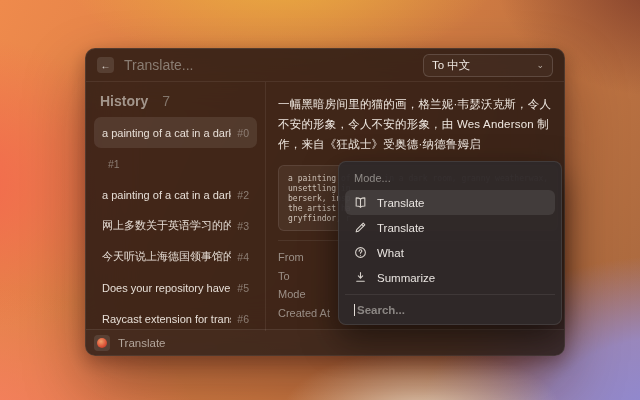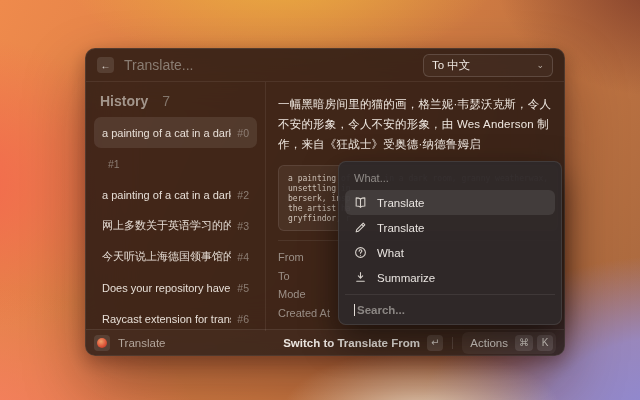--- a/index.html
+++ b/index.html
@@ -158,21 +158,21 @@
         <div class="meta">
           <div>From</div>
           <div>To</div>
           <div>Mode</div>
           <div>Created At</div>
         </div>
       </div>
     </div>
 
     <div class="dropdown">
-      <div class="dd-header">What...</div>
+      <div class="dd-header">Mode...</div>
       <div class="dd-item sel">
         <svg viewBox="0 0 24 24">
             <path d="M12 5.5C10 4 7 3.5 4 3.5v15c3 0 6 .5 8 2 2-1.5 5-2 8-2v-15c-3 0-6 .5-8 2z"></path>
             <path d="M12 5.5v15"></path>
           </svg>
         <span>Translate</span>
       </div>
       <div class="dd-item">
         <svg viewBox="0 0 24 24">
             <path d="M4 20l1-4L17 4l3 3L8 19l-4 1z"></path>
@@ -200,26 +200,16 @@
         <span class="caret"></span>
         <span class="ph">Search...</span>
       </div>
     </div>
 
     <div class="footer">
       <div class="app-ic">
           <i></i>
         </div>
       <div class="app-name">Translate</div>
-      <div class="f-right">
-        <span class="primary-label">Switch to Translate From</span>
-        <span class="key">↵</span>
-        <span class="f-div"></span>
-        <div class="actions-pill">
-          <span class="lbl">Actions</span>
-          <span class="key">⌘</span>
-          <span class="key">K</span>
-        </div>
-      </div>
     </div>
 
   </div>
 </div>
 
 </body></html>

